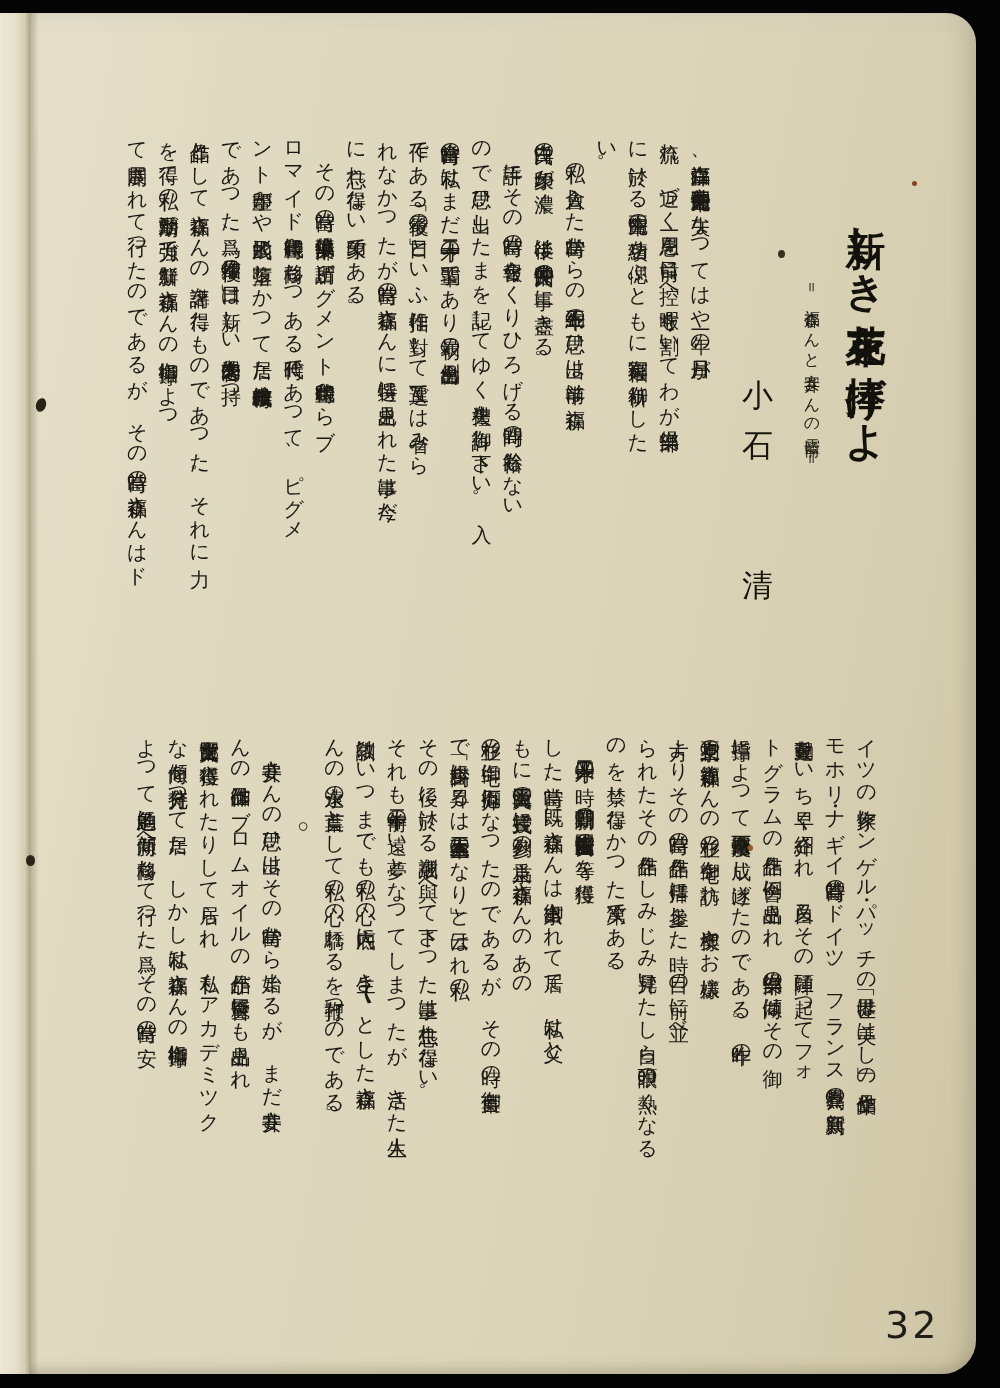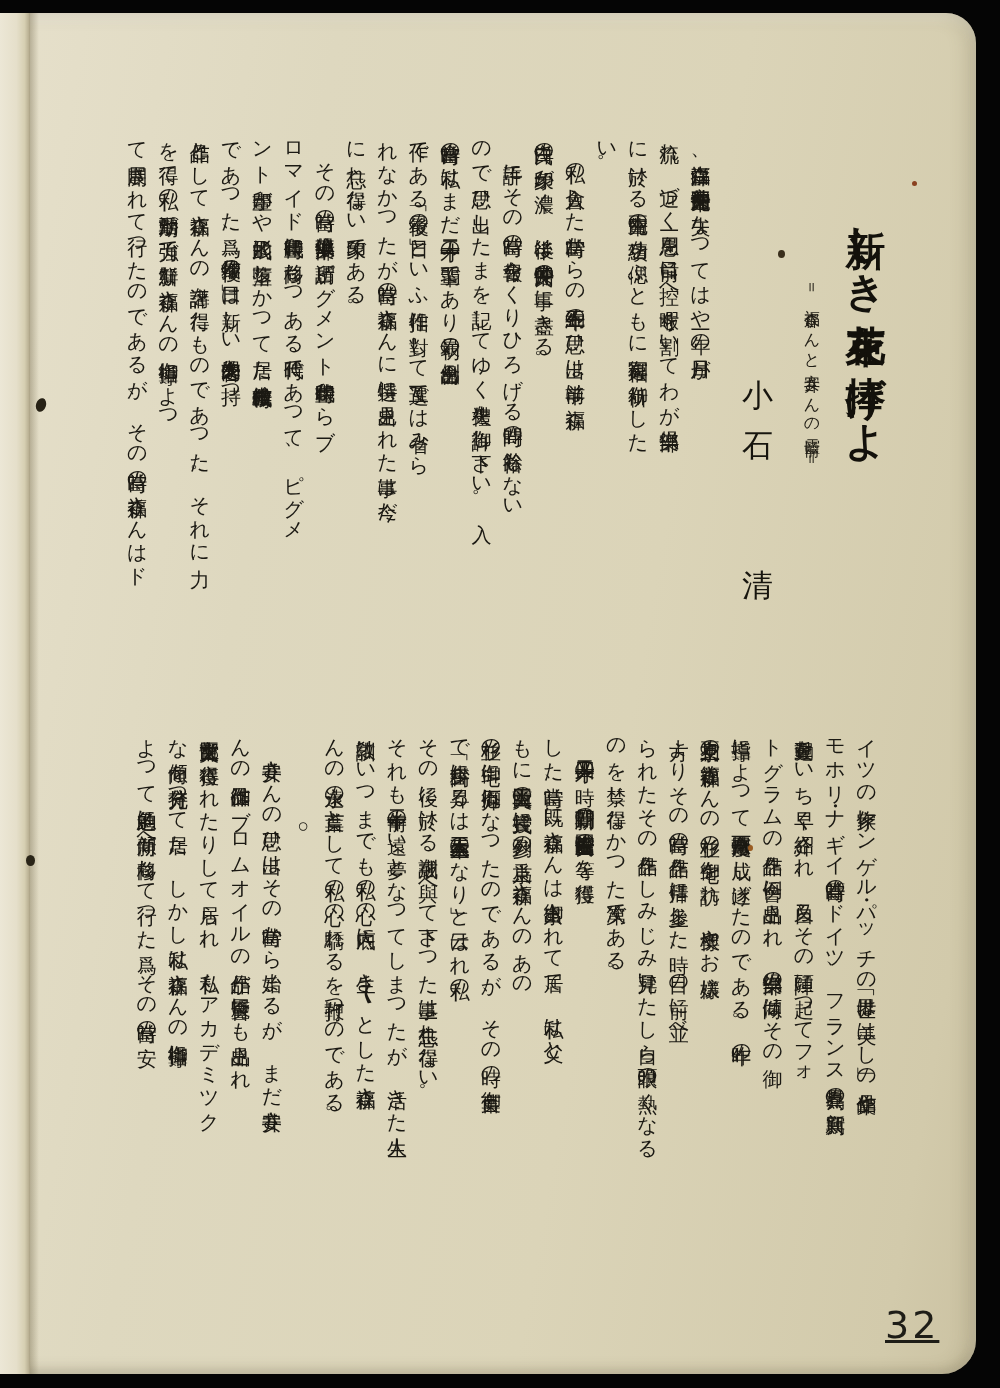--- a/index.html
+++ b/index.html
@@ -44,21 +44,21 @@
   }
   .tblock{font-size:20px;}
   .tblock>div{line-height:31.3px;}
   .topb{left:117px;top:115px;width:599px;height:578px;letter-spacing:0.7px;}
   .botb{left:100px;top:712px;width:782px;height:548px;letter-spacing:0.5px;}
   .ind{text-indent:21px;}
   .circle{text-indent:90px;font-size:19px;}
   .pagenum{
     position:absolute;left:885px;top:1290px;
     font-family:"DejaVu Sans","Liberation Sans",sans-serif;
-    font-size:38px;letter-spacing:3px;color:#1e1d17;text-decoration:underline;
+    font-size:38px;letter-spacing:3px;color:#1e1d17;
   }
   .speck{position:absolute;border-radius:50%;}
   .speck.s1{left:36px;top:385px;width:10px;height:14px;background:#272216;transform:rotate(18deg);}
   .speck.s2{left:26px;top:842px;width:9px;height:11px;background:#2a2518;}
   .speck.s3{left:778px;top:237px;width:7px;height:8px;background:#3a2f1c;}
   .speck.s4{left:912px;top:168px;width:5px;height:5px;background:#8a4120;}
   .speck.s5{left:748px;top:832px;width:5px;height:6px;background:#9a5c22;}
 </style>
 </head>
 <body>

